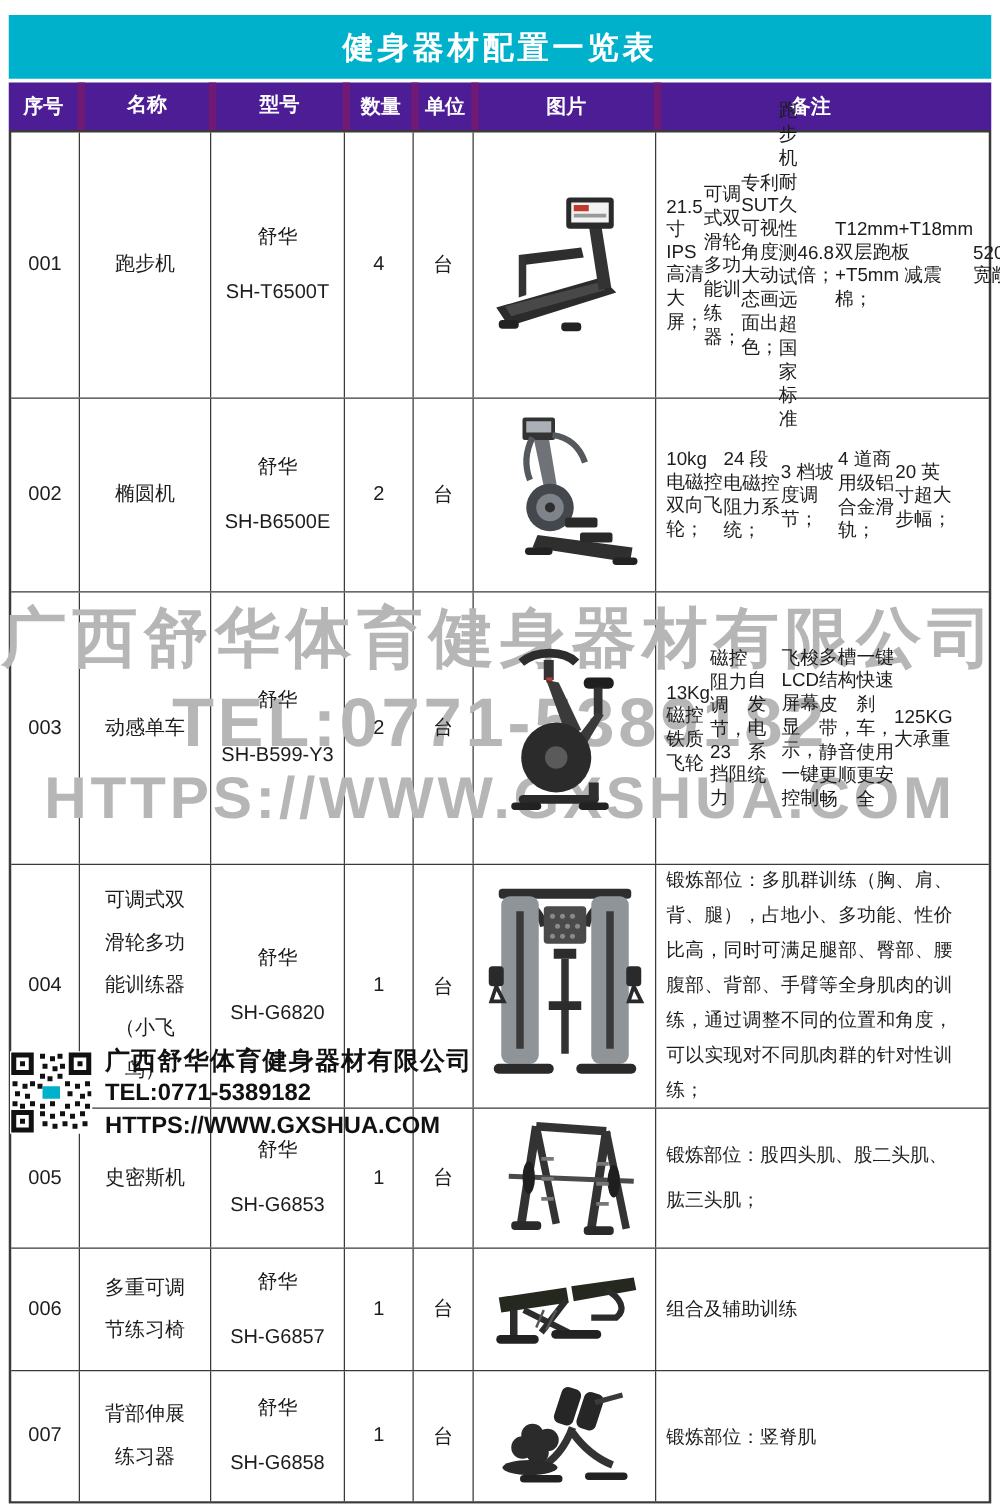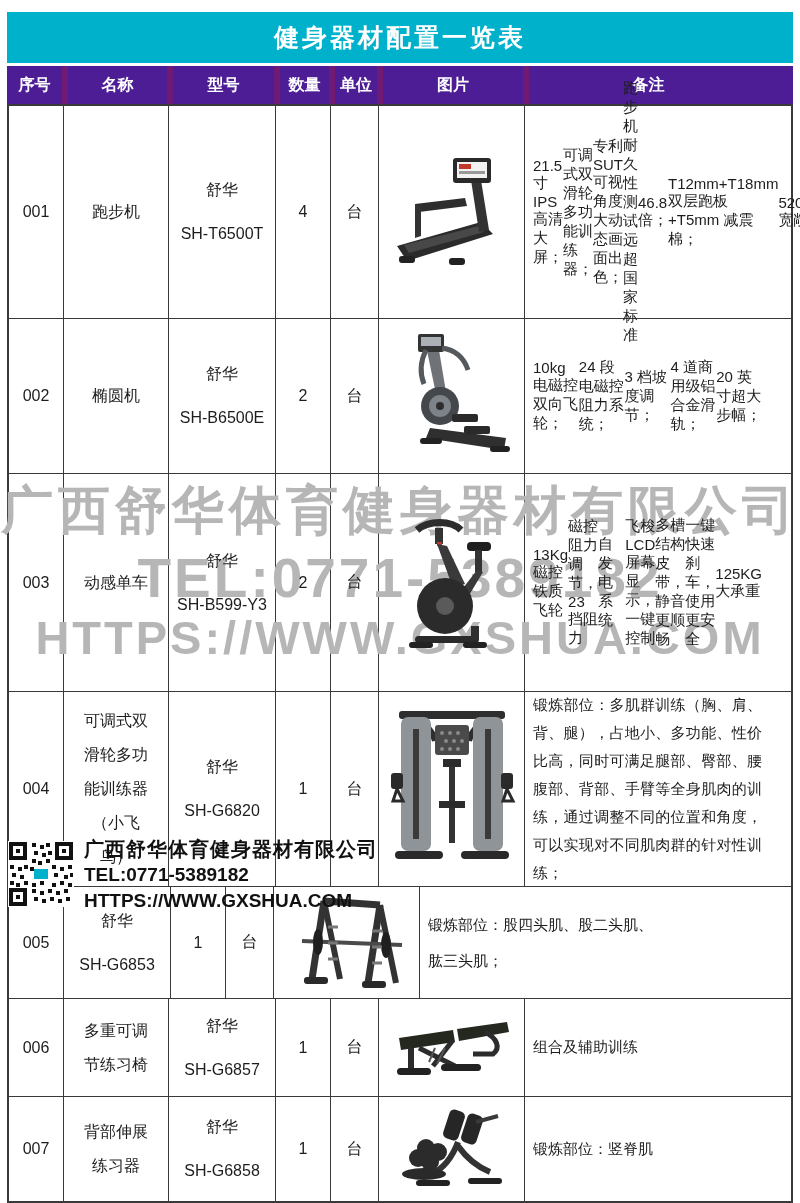--- a/index.html
+++ b/index.html
@@ -272,20 +272,23 @@
         </div>
       </div>
       <div class="cell c-rem">
         <div class="rem-para">锻炼部位：多肌群训练（胸、肩、背、腿），占地小、多功能、性价比高，同时可满足腿部、臀部、腰腹部、背部、手臂等全身肌肉的训练，通过调整不同的位置和角度，可以实现对不同肌肉群的针对性训练；</div>
       </div>
     </div>
 
     <div class="t-row r5" style="height:112px;">
       <div class="cell c-no">
           <span>005</span>
+        </div>
+      <div class="cell c-name">
+          <span>史密斯机</span>
         </div>
       <div class="cell c-model">
         <span>舒华</span>
           <span>SH-G6853</span>
       </div>
       <div class="cell c-qty">
           <span>1</span>
         </div>
       <div class="cell c-unit">
           <span>台</span>

